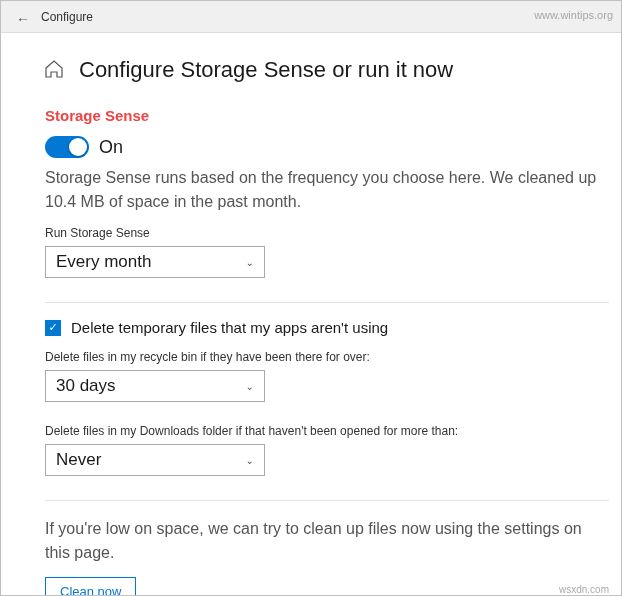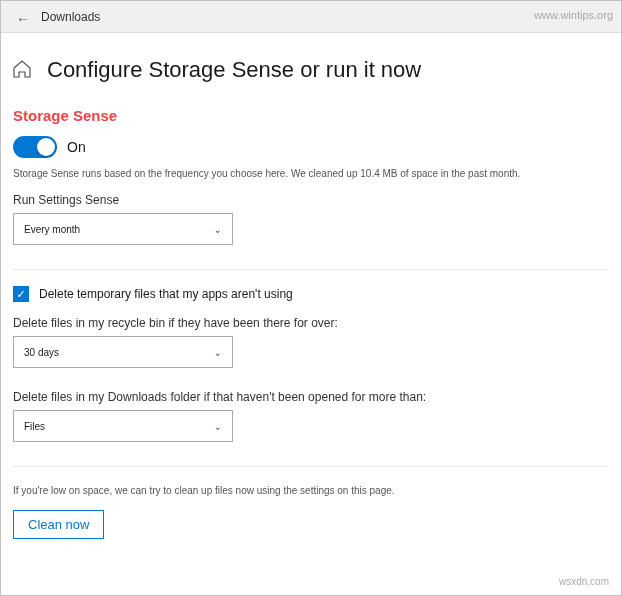--- a/index.html
+++ b/index.html
@@ -63,20 +63,21 @@
       font-size: 11px;
       color: #888;
       opacity: 0.7;
       z-index: 10;
     }
 
     .content {
       flex: 1;
       overflow-y: auto;
       padding: 24px 12px;
+      margin-left: 32px;
     }
 
     .page-header {
       display: flex;
       align-items: center;
       margin-bottom: 24px;
     }
 
     .home-icon {
       width: 20px;
@@ -126,26 +127,26 @@
       height: 18px;
       background: #ffffff;
       border-radius: 50%;
       position: absolute;
       top: 2px;
       right: 2px;
       box-shadow: 0 1px 3px rgba(0,0,0,0.3);
     }
 
     .toggle-label {
-      font-size: 14px;
+      font-size: 18px;
       color: #1a1a1a;
     }
 
     .description-text {
-      font-size: 10px;
+      font-size: 16px;
       color: #555;
       line-height: 1.5;
       margin-bottom: 12px;
     }
 
     .field-label {
       font-size: 12px;
       color: #333;
       margin-bottom: 6px;
     }
@@ -157,21 +158,21 @@
       background: #ffffff;
       display: flex;
       align-items: center;
       justify-content: space-between;
       padding: 0 10px;
       cursor: pointer;
       margin-bottom: 4px;
     }
 
     .dropdown-value {
-      font-size: 10px;
+      font-size: 17px;
       color: #1a1a1a;
     }
 
     .dropdown-arrow {
       font-size: 10px;
       color: #555;
     }
 
     .divider {
       height: 1px;
@@ -197,50 +198,50 @@
       flex-shrink: 0;
     }
 
     .checkbox-checkmark {
       color: white;
       font-size: 11px;
       line-height: 1;
     }
 
     .checkbox-label {
-      font-size: 12px;
+      font-size: 15px;
       color: #1a1a1a;
     }
 
     .clean-button {
       border: 1px solid #0078d4;
       background: #ffffff;
       color: #0078d4;
       padding: 6px 14px;
       font-size: 13px;
       cursor: pointer;
       display: inline-block;
     }
 
     .bottom-watermark {
       position: absolute;
-      bottom: 8px;
+      bottom: 0;
       right: 12px;
       font-size: 10px;
       color: #aaa;
     }
   </style>
 </head>
 <body>
 
 <div class="window">
 
   <div class="title-bar">
     <div class="title-bar-back">←</div>
-    <span class="title-bar-title">Downloads</span>
+    <span class="title-bar-title">Configure</span>
   </div>
 
   <div class="watermark">www.wintips.org</div>
 
   <div class="content">
 
     <div class="page-header">
       <div class="home-icon">
         <svg width="18" height="18" viewBox="0 0 18 18" fill="none" xmlns="http://www.w3.org/2000/svg">
           <path d="M1 8L9 1L17 8V17H12V12H6V17H1V8Z" stroke="#555" stroke-width="1.2" fill="none"></path>
@@ -254,21 +255,21 @@
 
       <div class="toggle-row">
         <div class="toggle">
           <div class="toggle-knob"></div>
         </div>
         <span class="toggle-label">On</span>
       </div>
 
       <p class="description-text">Storage Sense runs based on the frequency you choose here. We cleaned up 10.4 MB of space in the past month.</p>
 
-      <div class="field-label">Run Settings Sense</div>
+      <div class="field-label">Run Storage Sense</div>
       <div class="dropdown">
         <span class="dropdown-value">Every month</span>
         <span class="dropdown-arrow">⌄</span>
       </div>
     </div>
 
     <div class="divider"></div>
 
     <div class="section">
 
@@ -282,21 +283,21 @@
       <div class="field-label">Delete files in my recycle bin if they have been there for over:</div>
       <div class="dropdown">
         <span class="dropdown-value">30 days</span>
         <span class="dropdown-arrow">⌄</span>
       </div>
 
       <br>
 
       <div class="field-label">Delete files in my Downloads folder if that haven't been opened for more than:</div>
       <div class="dropdown">
-        <span class="dropdown-value">Files</span>
+        <span class="dropdown-value">Never</span>
         <span class="dropdown-arrow">⌄</span>
       </div>
     </div>
 
     <div class="divider"></div>
 
     <div class="section">
       <p class="description-text">If you're low on space, we can try to clean up files now using the settings on this page.</p>
       <button class="clean-button">Clean now</button>
     </div>

